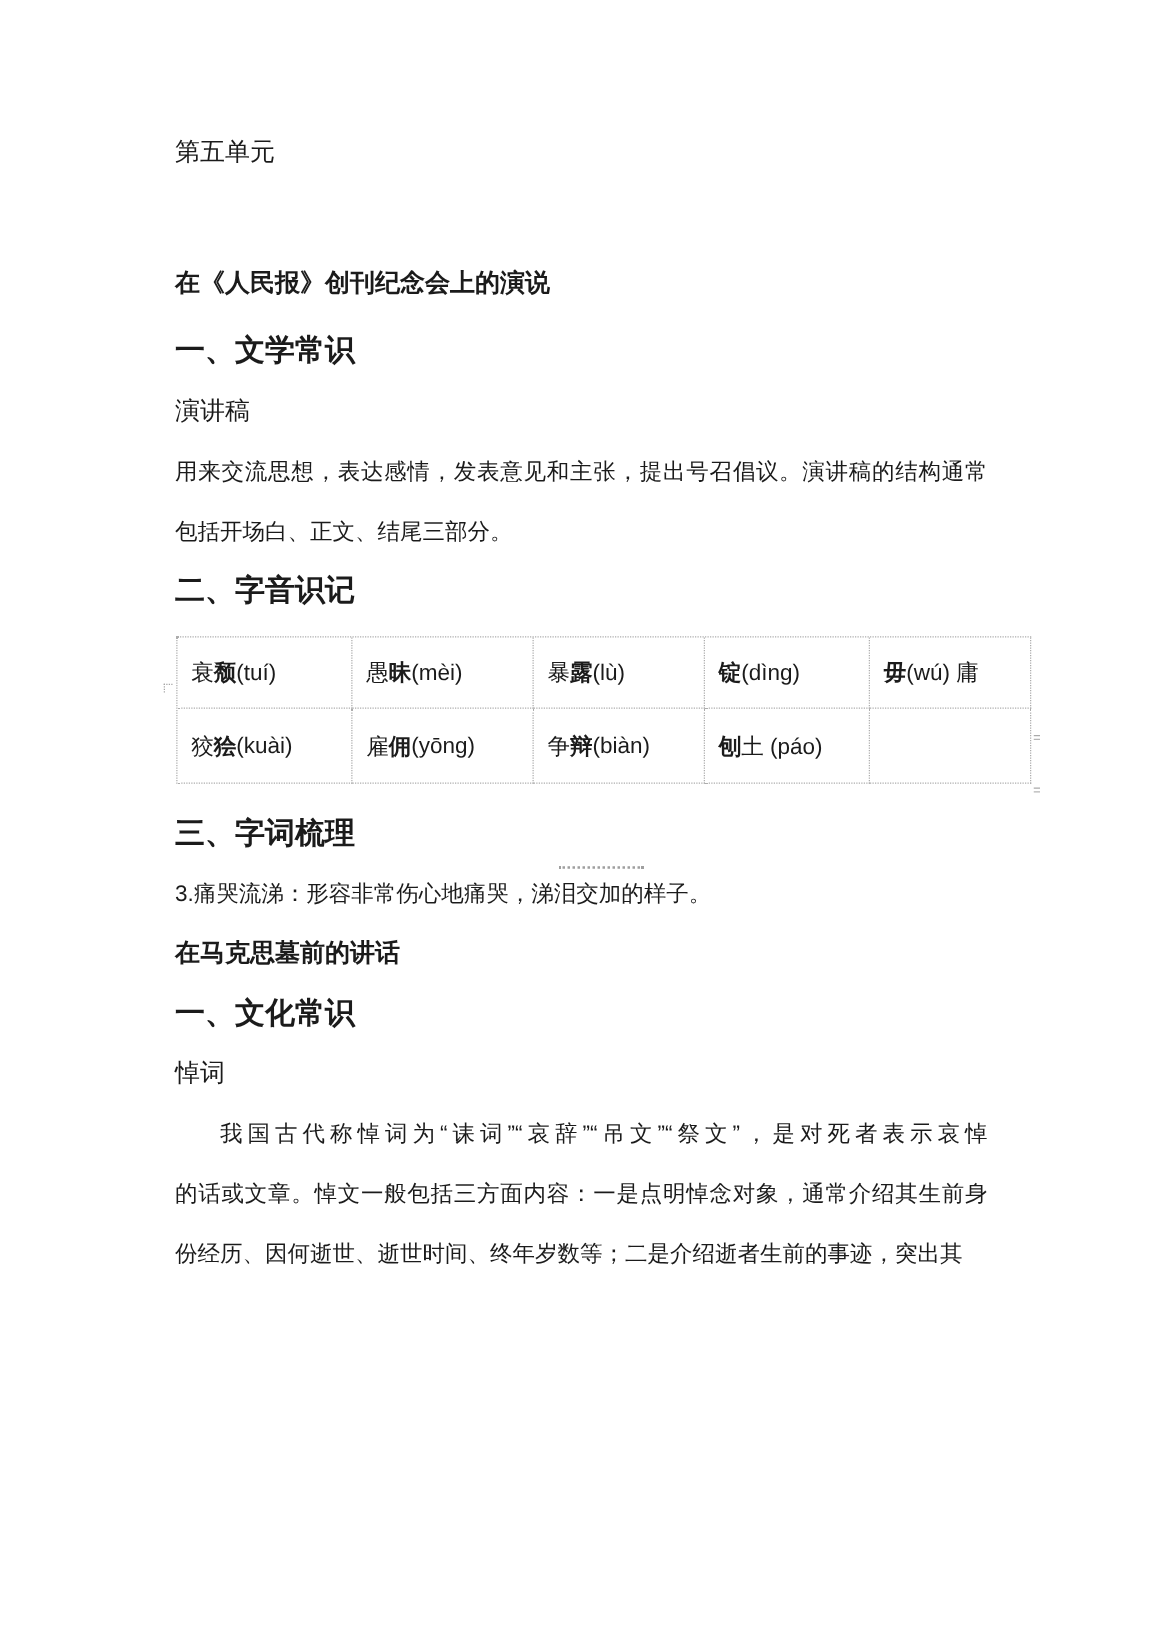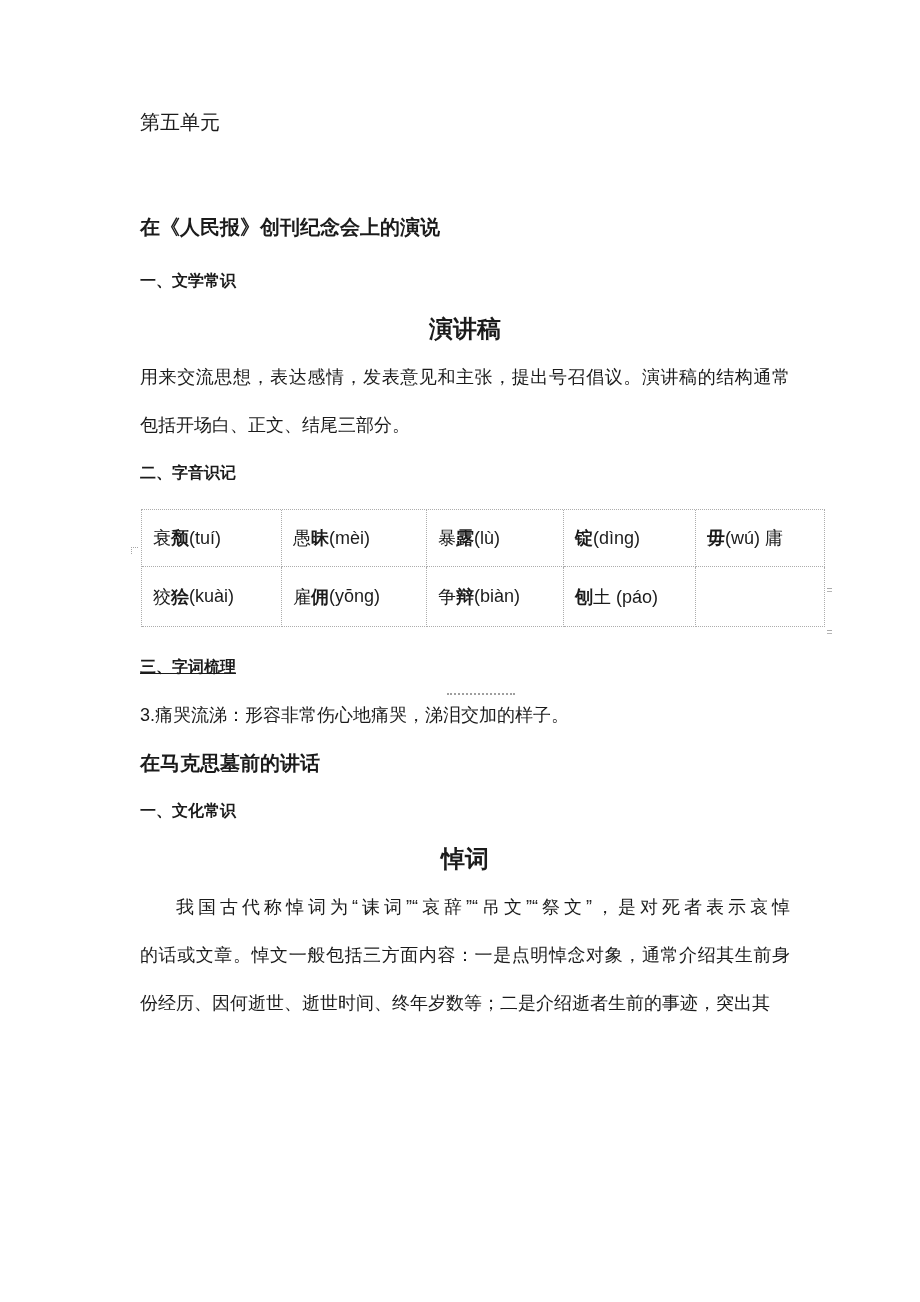--- a/index.html
+++ b/index.html
@@ -25,24 +25,24 @@
   }
   .indent { text-indent:2em; }
   .unit {
     font-family:"Liberation Serif","DejaVu Serif",serif;
     font-size:20px;
   }
   .doc-title {
     font-weight:bold; font-size:20px; 
   }
   .sec-heading {
-    font-weight:bold; font-size:16px;
+    font-weight:bold; font-size:24px;
   }
   .sub-heading {
-    font-weight:bold; font-size:24px; text-align:center;
+    font-weight:normal; font-size:20px; text-align:left;
   }
   .title1 { margin-top:57px; }
   .h-after-title { margin-top:6px; }
   .ptable {
     margin-top:12px; margin-left:1px;
     width:683px;
     display:grid;
     grid-template-columns:140px 145px 137px 132px 129px;
     grid-template-rows:57px 60px;
     border-top:1px dotted var(--tborder,#adadad);
@@ -50,21 +50,21 @@
   }
   .tcell {
     border-right:1px dotted var(--tborder,#adadad);
     border-bottom:1px dotted var(--tborder,#adadad);
     display:flex; align-items:center;
     padding-left:11px;
     font-size:18px;
     white-space:nowrap;
   }
   .tcell .b { font-weight:bold; }
-  .h-after-table { margin-top:16px;text-decoration:underline; }
+  .h-after-table { margin-top:16px; }
   
   .art-dotted {
     position:absolute; left:447px; top:693px; width:68px; height:0;
     border-top:2px dotted #9f9f9f;
   }
   .art-tick {
     position:absolute; left:827px; width:5px; height:1px;
     background:#aaaaaa; box-shadow:0 3px 0 #b5b5b5;
   }
   .art-tick.t1 { top:588px; }

